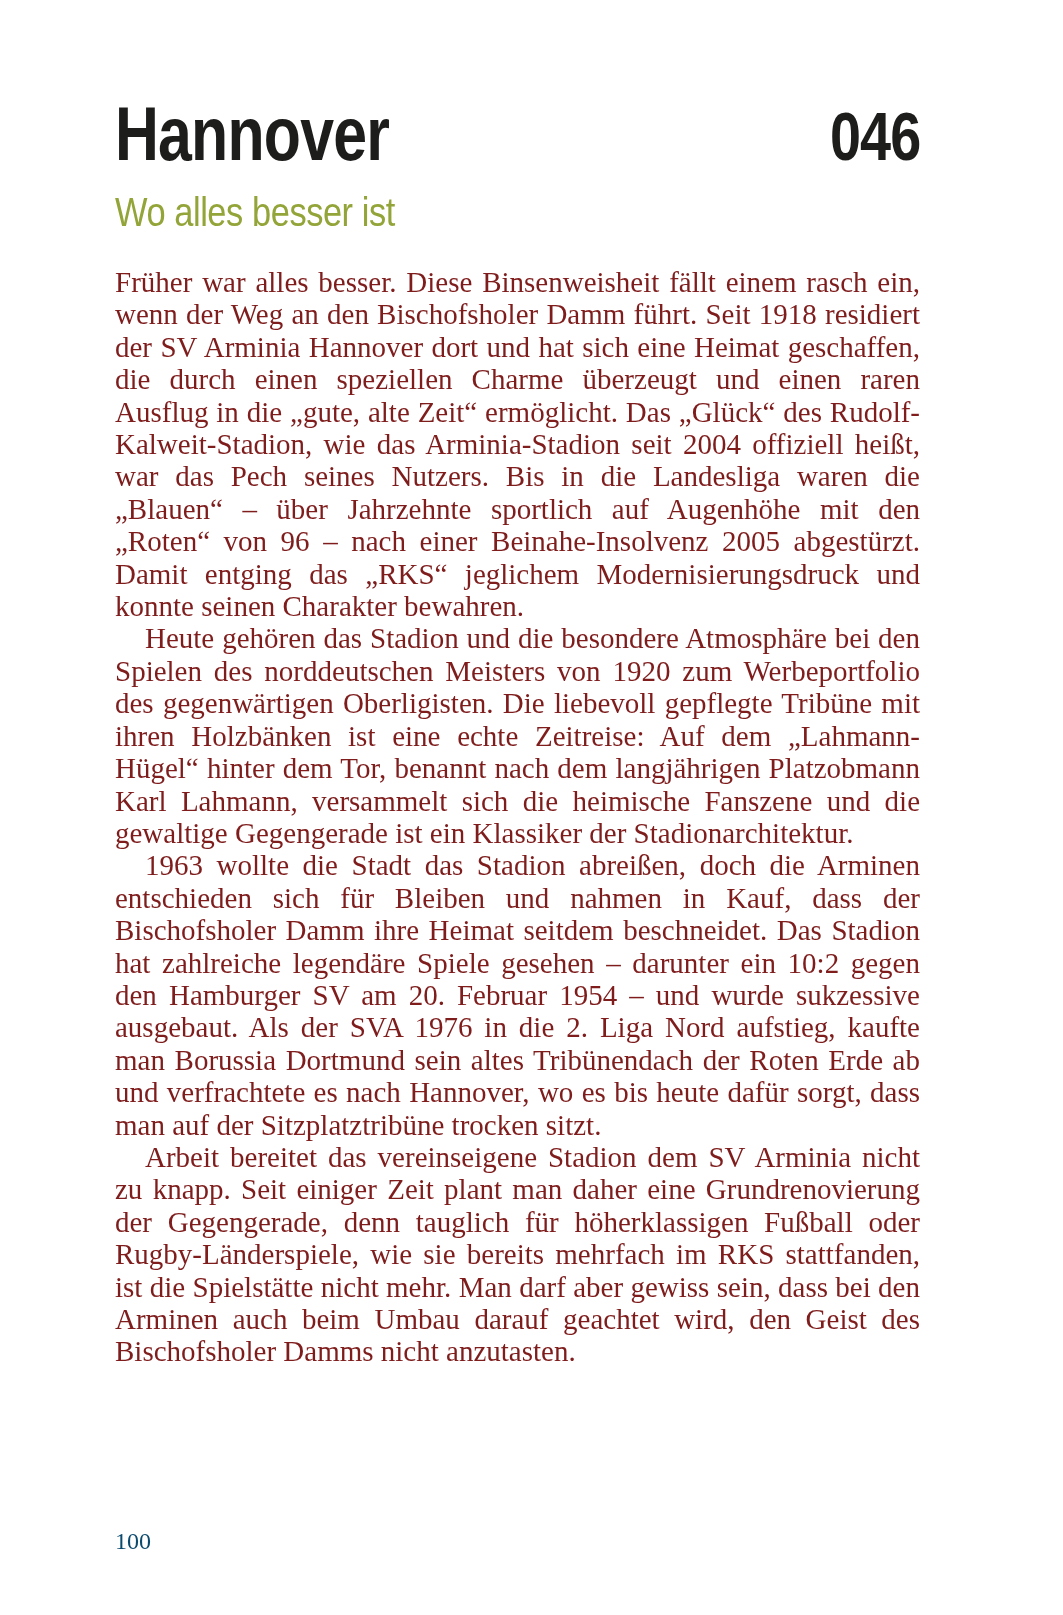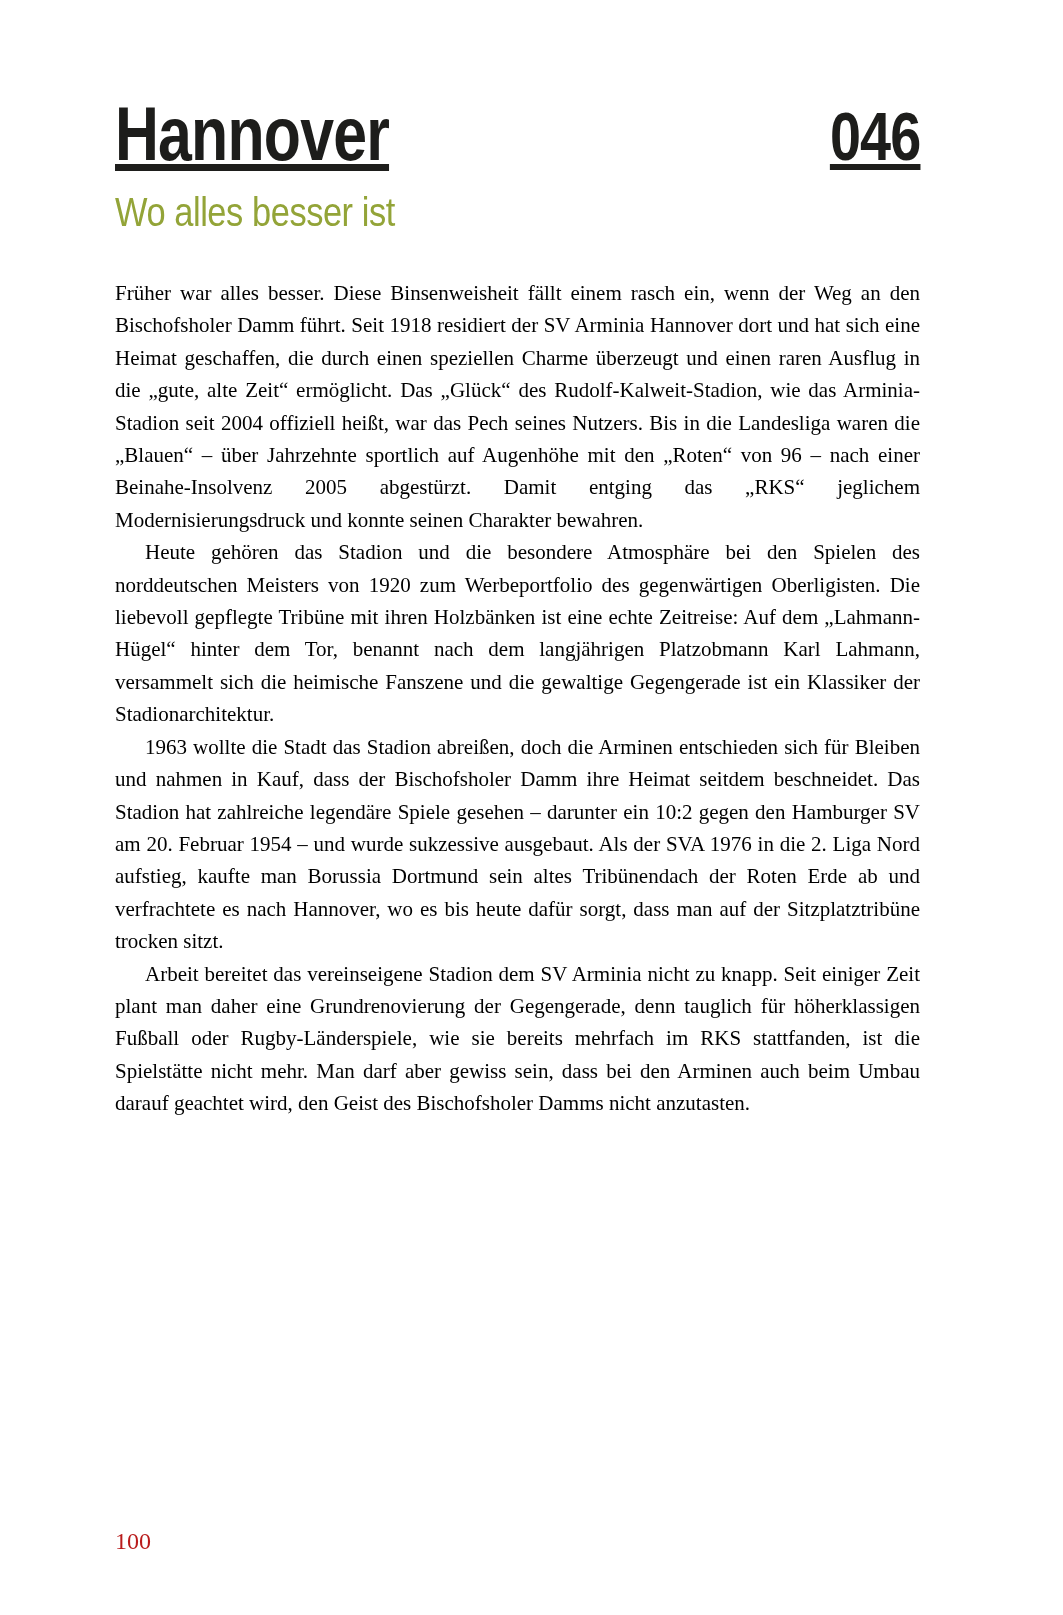--- a/index.html
+++ b/index.html
@@ -16,21 +16,20 @@
     box-sizing: border-box;
     padding: 96px 143px 0 115px;
     font-family: "Liberation Serif", serif;
     color: #1e1e1c;
     overflow: hidden;
   }
   .header-row {
     display: flex;
     justify-content: space-between;
     align-items: baseline;
-    text-decoration: underline;
   }
   .city-heading {
     font-family: "Liberation Sans", sans-serif;
     font-weight: bold;
     font-size: 76px;
     line-height: 1;
     color: #1d1d1b;
     display: inline-block;
     transform: scaleX(0.80);
     transform-origin: left bottom;
@@ -69,40 +68,40 @@
     font-size: 40px;
     line-height: 1;
     color: #93a438;
     display: block;
     transform: scaleX(0.86);
     transform-origin: left bottom;
     letter-spacing: -0.5px;
     white-space: nowrap;
   }
   .body-copy {
-    margin-top: 45px;
-    font-size: 21px;
+    margin-top: 34px;
+    font-size: 29px;
     line-height: 32.4px;
     text-align: justify;
-    color: #000000;
+    color: #7f1d1d;
   }
   .body-copy p {
     margin: 0;
     padding: 0;
   }
   .body-copy p.indent {
     text-indent: 30px;
   }
   .footer-number {
     position: absolute;
     left: 115px;
     top: 1528px;
     font-family: "Liberation Serif", serif;
     font-size: 24px;
-    color: #b91c1c;
+    color: #0c4a6e;
   }
 </style>
 </head>
 <body>
 
 <div class="page">
 
   <div class="header-row">
     <span class="city-heading">Hannover</span>
     <span class="page-badge">046</span>

